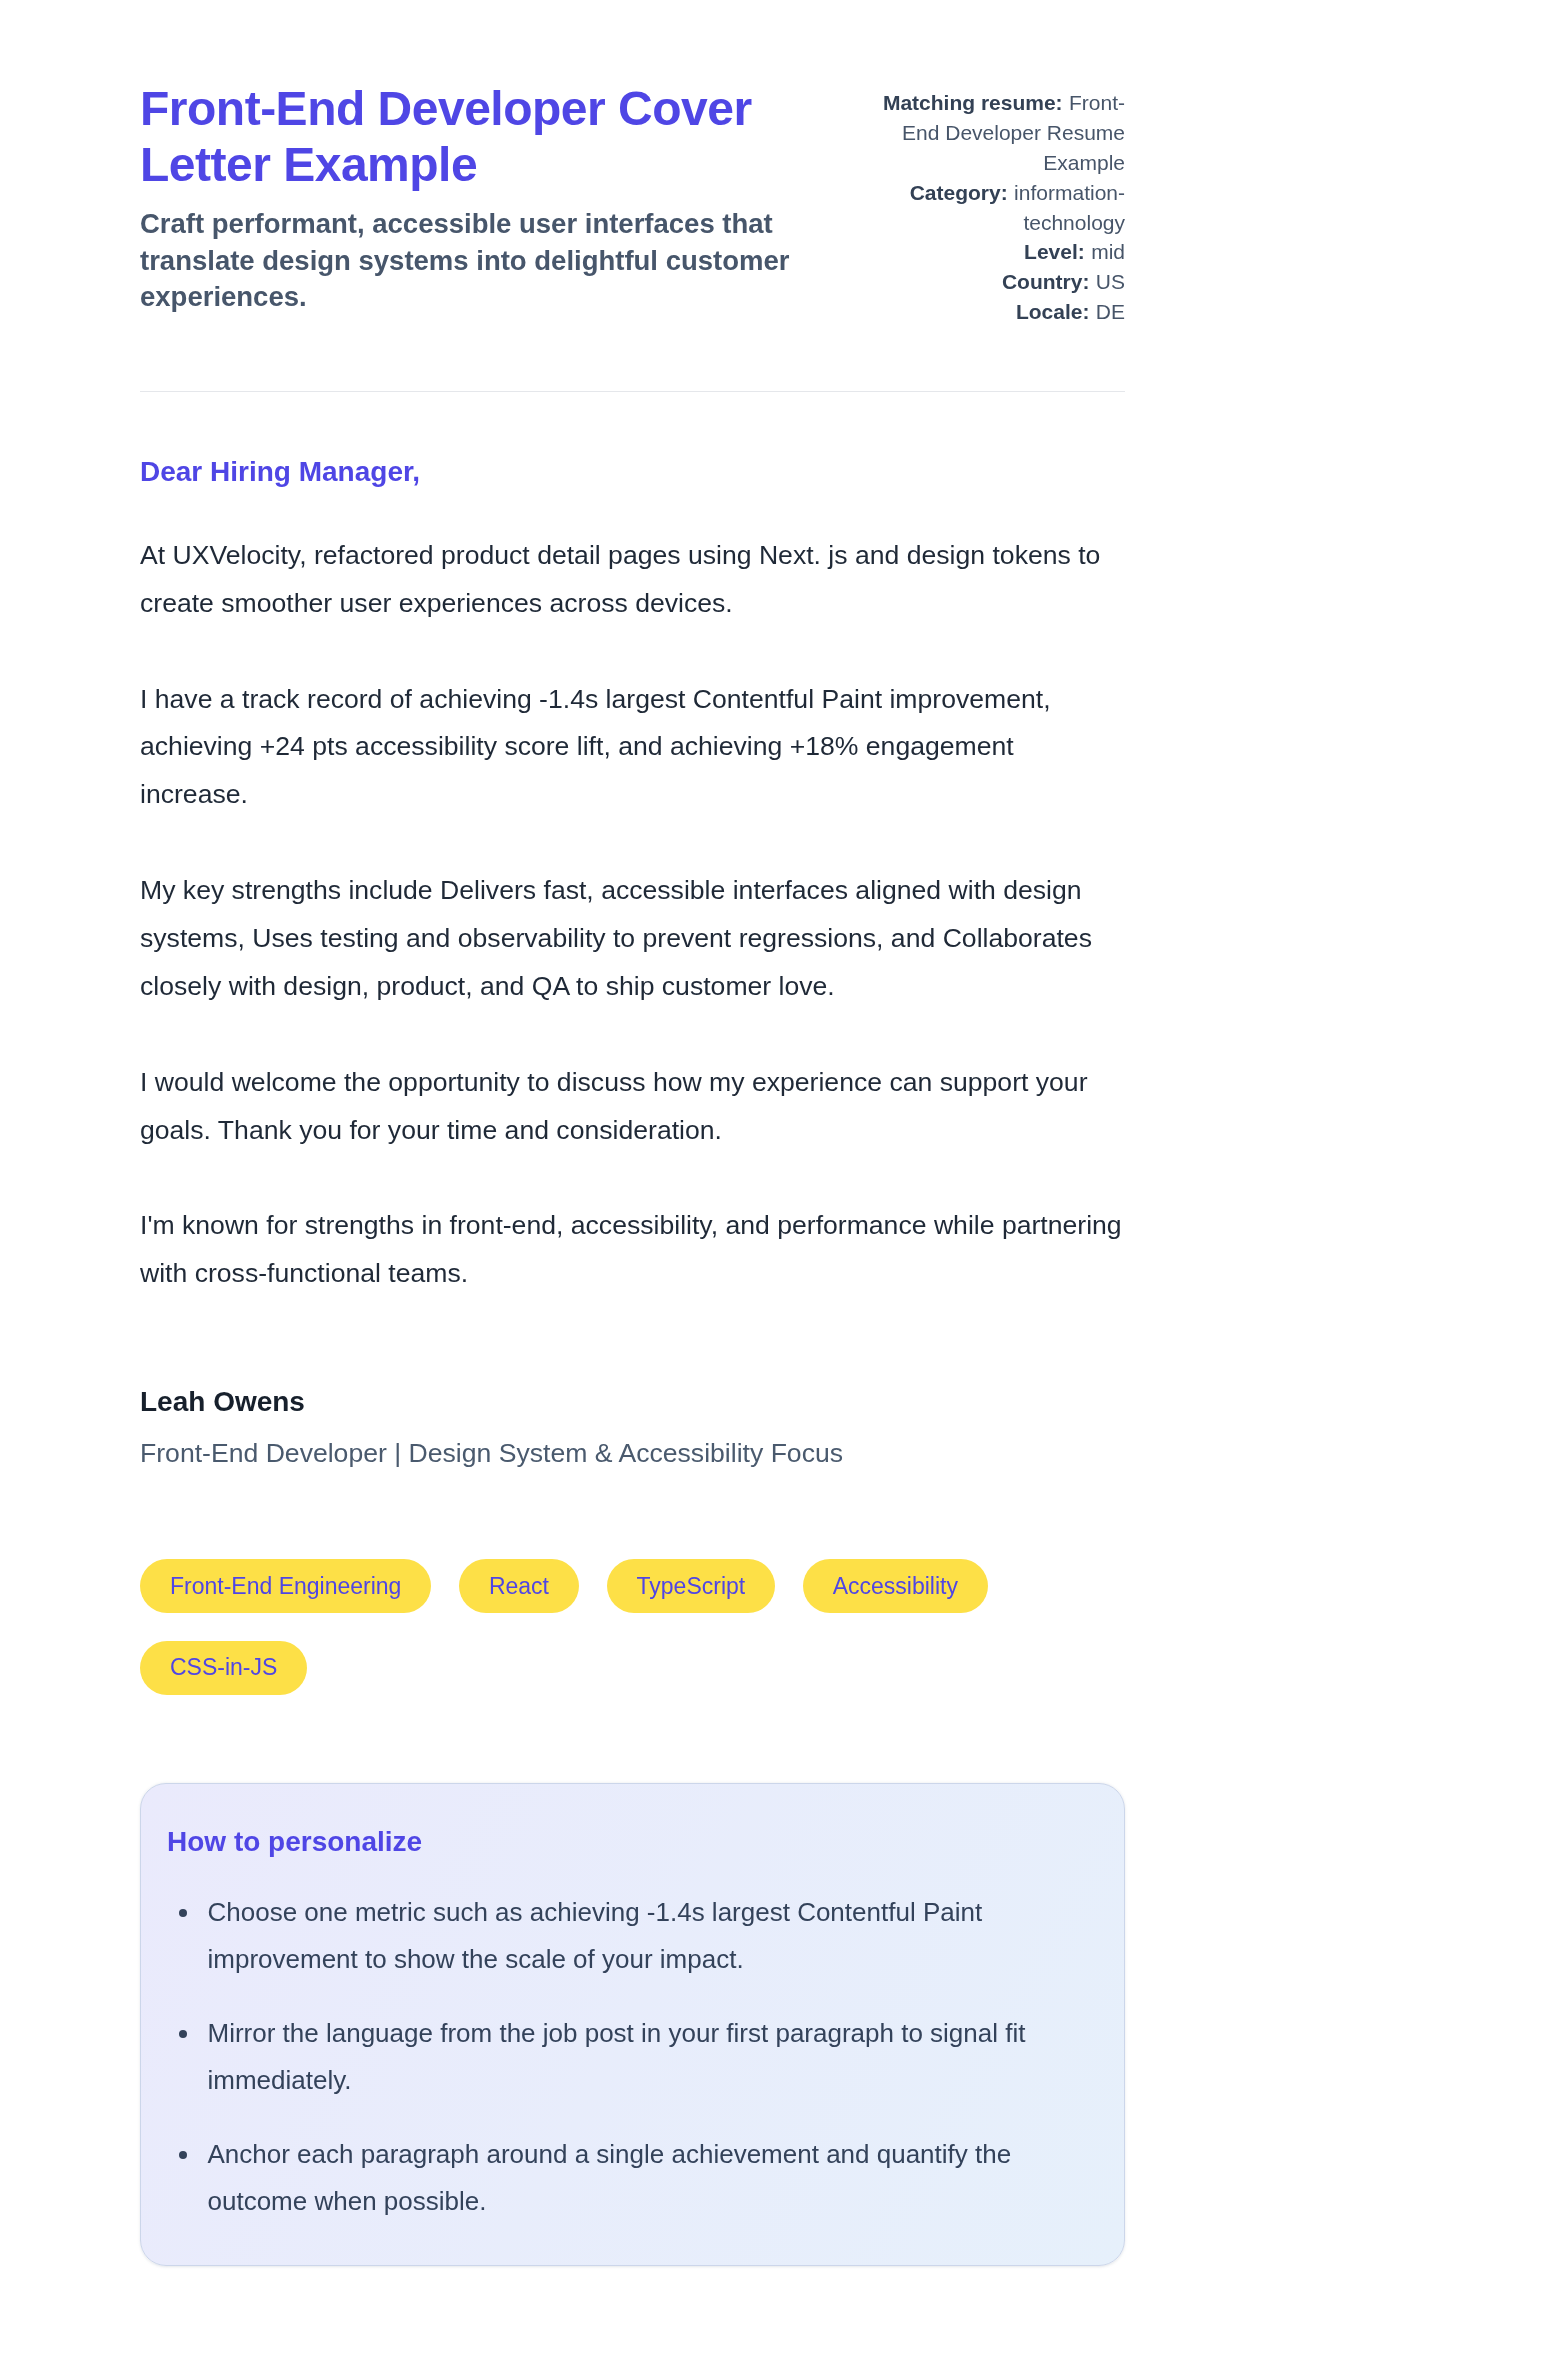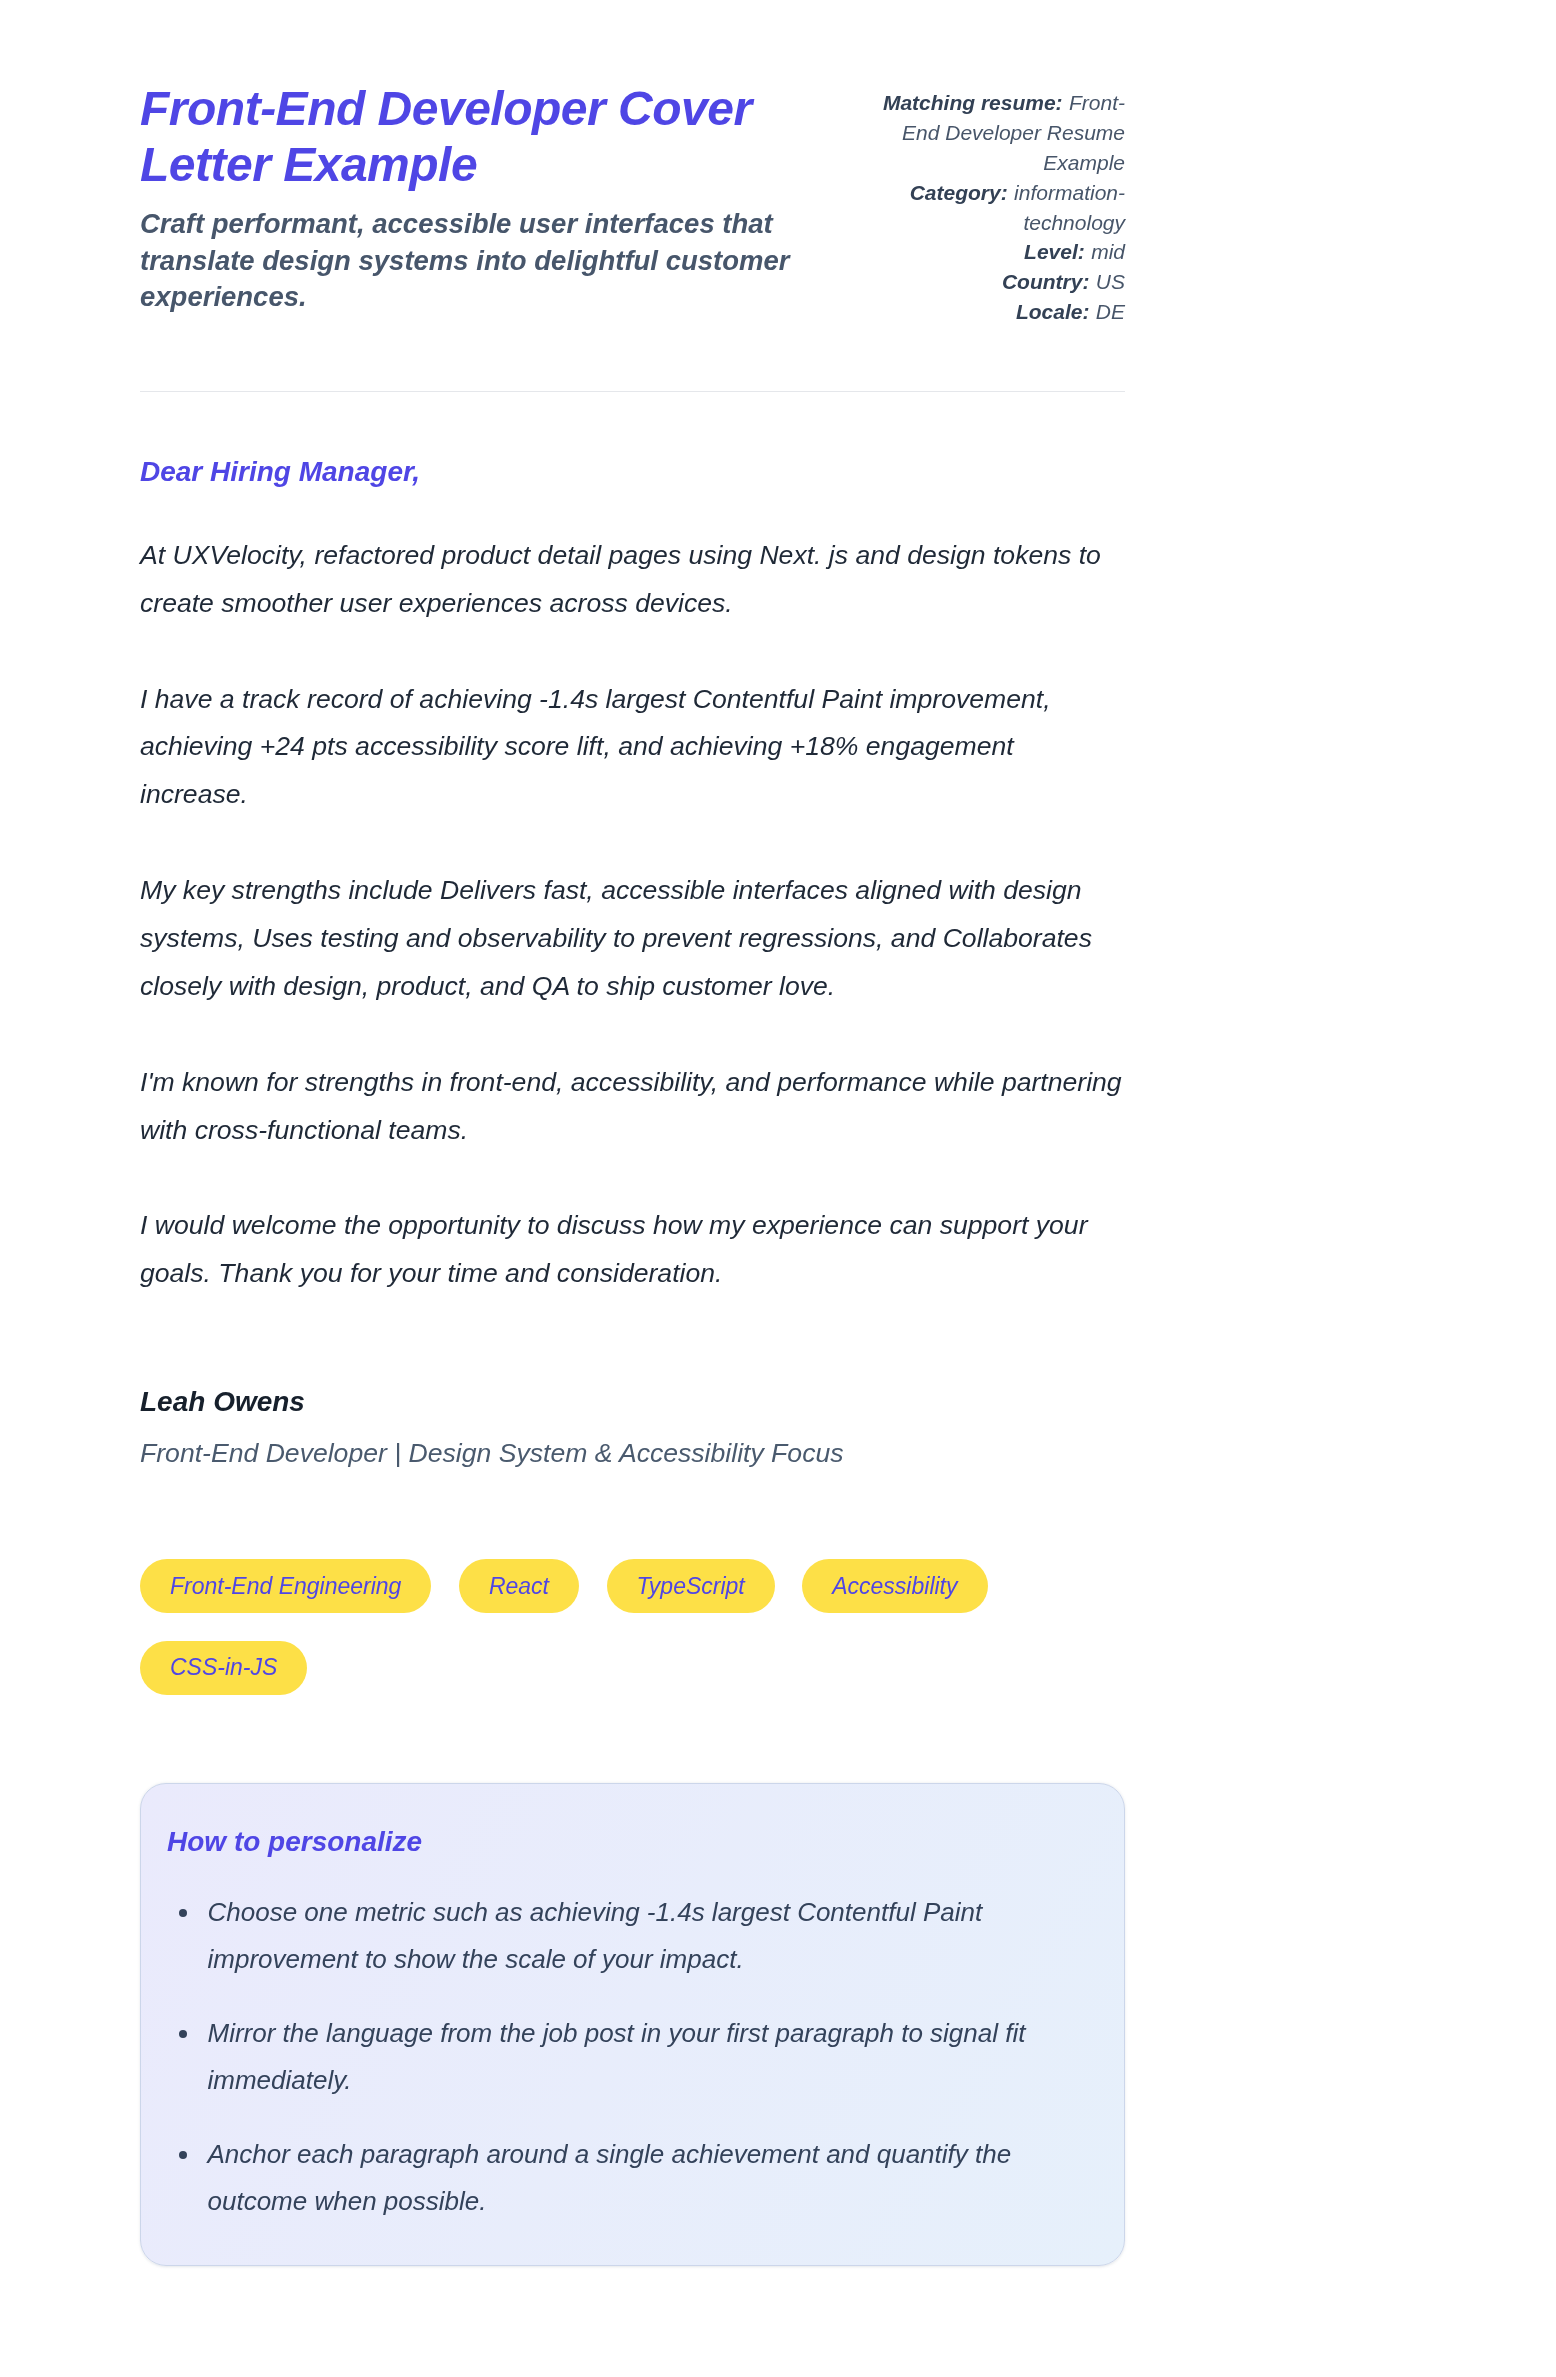--- a/index.html
+++ b/index.html
@@ -6,21 +6,20 @@
   html, body { margin: 0; padding: 0; background: #ffffff; }
   body {
     font-family: "Liberation Sans", sans-serif;
     color: #1f2937;
     width: 1557px;
   }
   .page {
     width: 1267px;
     min-height: 2377px;
     padding: 81px 142px 92px 140px;
-    font-style: italic;
   }
 
   
   .header {
     display: flex;
     justify-content: space-between;
     align-items: flex-start;
     gap: 55px;
     padding-bottom: 64px;
     border-bottom: 1.8px solid #e5e7eb;
@@ -153,22 +152,22 @@
         <span class="meta-label">Locale:</span><span>DE</span>
       </div>
     </aside>
   </header>
 
   <section class="letter">
     <p class="greeting">Dear Hiring Manager,</p>
     <p class="para">At UXVelocity, refactored product detail pages using Next. js and design tokens to create smoother user experiences across devices.</p>
     <p class="para">I have a track record of achieving -1.4s largest Contentful Paint improvement, achieving +24 pts accessibility score lift, and achieving +18% engagement increase.</p>
     <p class="para">My key strengths include Delivers fast, accessible interfaces aligned with design systems, Uses testing and observability to prevent regressions, and Collaborates closely with design, product, and QA to ship customer love.</p>
+    <p class="para">I would welcome the opportunity to discuss how my experience can support your goals. Thank you for your time and consideration.</p>
     <p class="para">I'm known for strengths in front-end, accessibility, and performance while partnering with cross-functional teams.</p>
-    <p class="para">I would welcome the opportunity to discuss how my experience can support your goals. Thank you for your time and consideration.</p>
 
     <p class="signature-name">Leah Owens</p>
     <p class="signature-role">Front-End Developer | Design System &amp; Accessibility Focus</p>
   </section>
 
   <div class="tags">
     <span class="tag">Front-End Engineering</span>
     <span class="tag">React</span>
     <span class="tag">TypeScript</span>
     <span class="tag">Accessibility</span>

